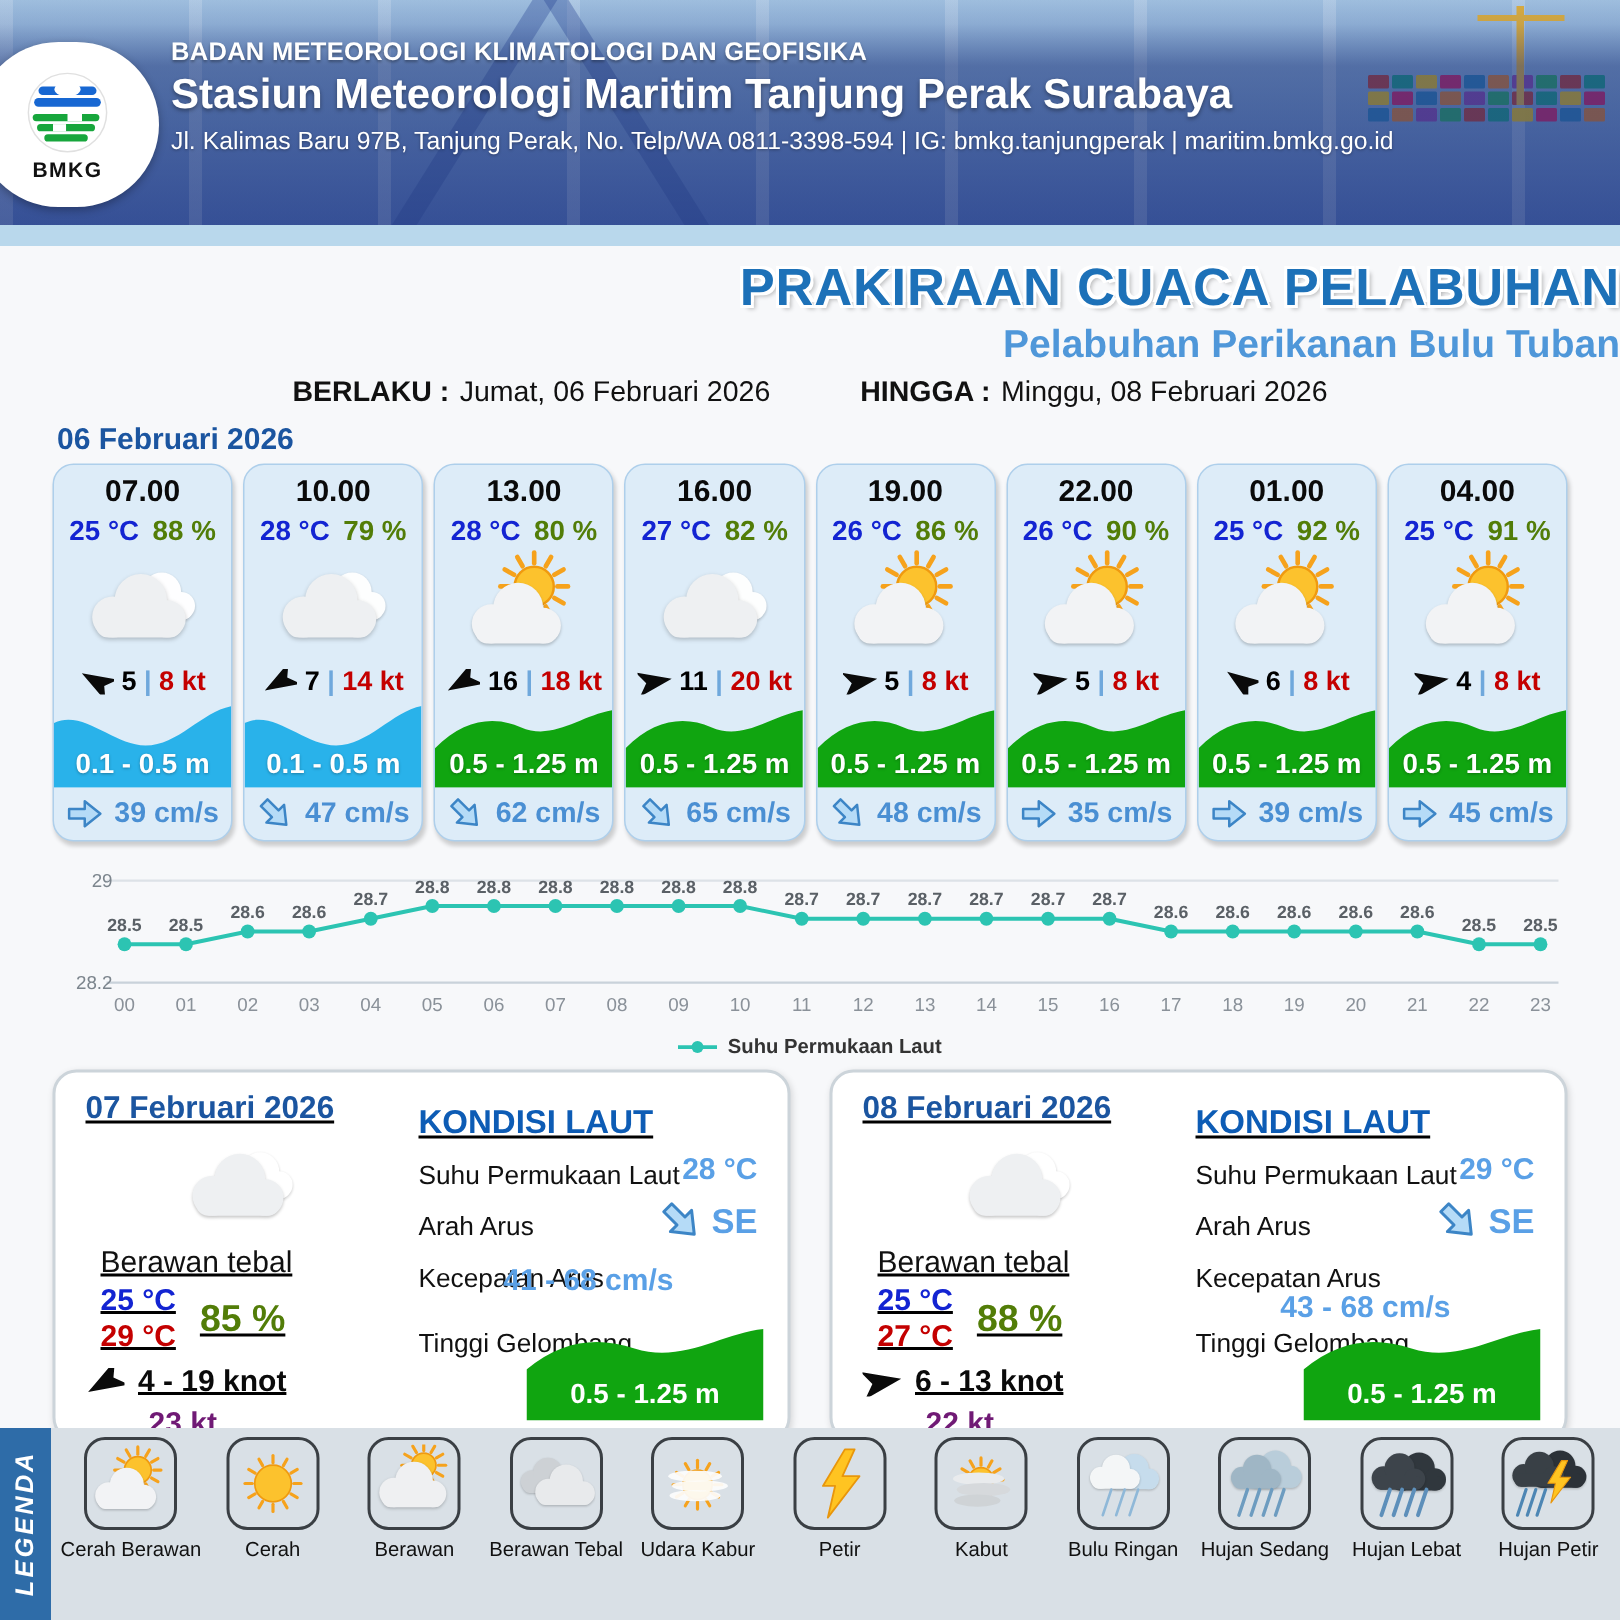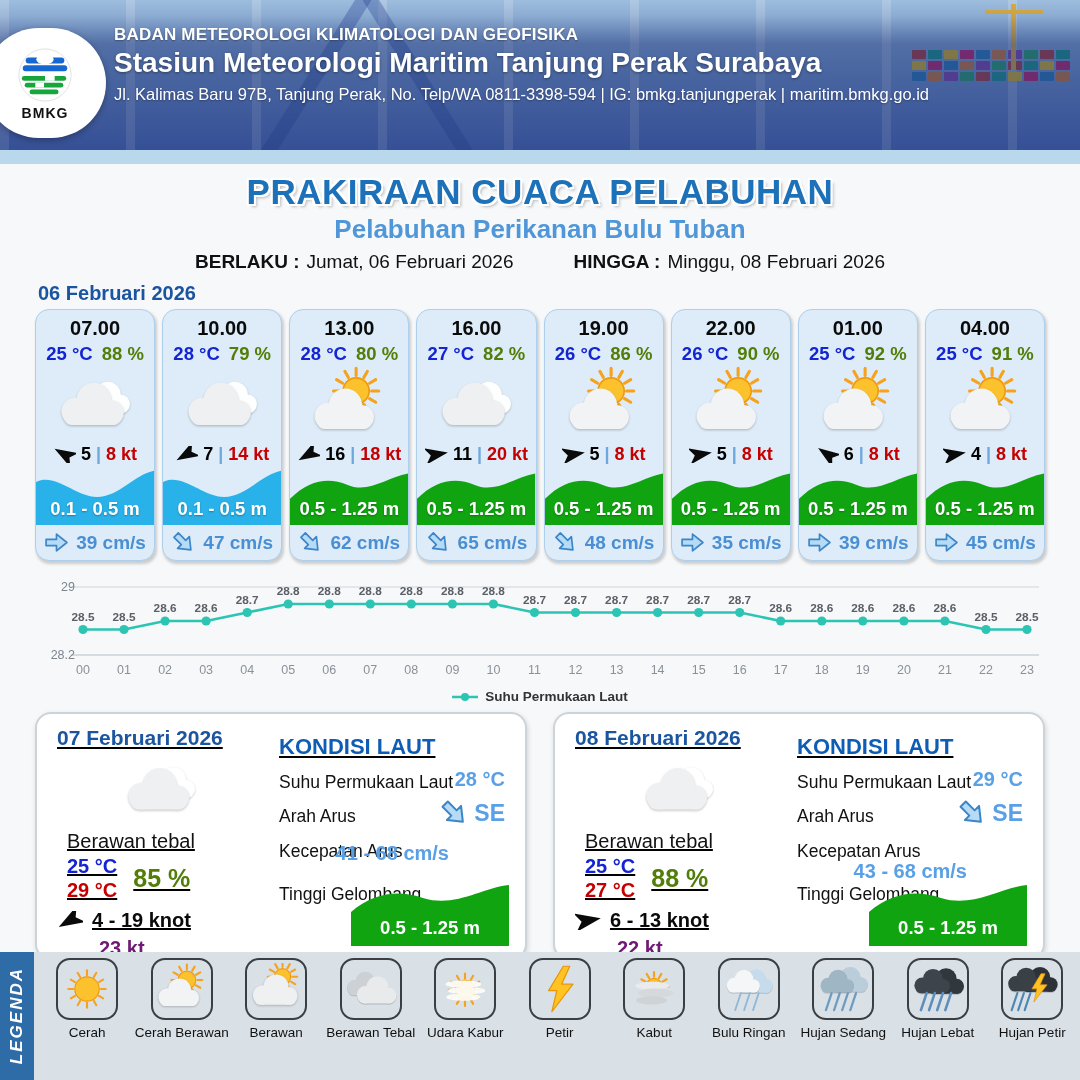--- a/index.html
+++ b/index.html
@@ -23,21 +23,21 @@
   .logo { position:absolute; left:-16px; top:28px; width:122px; height:110px; background:#ffffff; border-radius:56px;
     display:flex; flex-direction:column; align-items:center; justify-content:center; box-shadow:0 2px 6px rgba(0,0,0,.3); z-index:3; }
   .logo-text { font-size:14px; font-weight:bold; color:#111; letter-spacing:1px; margin-top:1px; }
   .header-text { position:absolute; left:114px; top:25px; z-index:3; color:#fff; }
   .ht1 { font-size:17px; font-weight:bold; letter-spacing:.2px; text-shadow:0 1px 2px rgba(0,0,0,.35); }
   .ht2 { font-size:28px; font-weight:bold; margin-top:2px; text-shadow:0 1px 3px rgba(0,0,0,.4); }
   .ht3 { font-size:16.5px; margin-top:6px; text-shadow:0 1px 2px rgba(0,0,0,.35); }
   .header-strip { height:14px; background:#b9d8ec; }
 
   
-  .title-block { text-align:center; margin-top:8px; }
+  .title-block { text-align:right; margin-top:8px; }
   .title-main { font-size:35px; font-weight:bold; letter-spacing:.5px; color:#1d71b8;
     text-shadow:2px 2px 0 #fff,-2px 2px 0 #fff,2px -2px 0 #fff,-2px -2px 0 #fff, 3px 3px 3px rgba(0,0,0,.25); }
   .title-sub { font-size:26px; font-weight:bold; color:#4f97d9; margin-top:2px; }
   .validity { display:flex; justify-content:center; gap:60px; font-size:19px; color:#111; margin-top:6px; }
   .validity b { font-weight:bold; margin-right:7px; }
 
   
   .date-label { margin:9px 0 4px 38px; font-size:20px; font-weight:bold; color:#1b55a0; }
   #cards-row { display:flex; gap:7px; margin:0 35px; height:252px; }
   .fcard { flex:1; background:#ddecf8; border:1.5px solid #aecfeb; border-radius:14px; overflow:hidden;
@@ -841,40 +841,20 @@
   </div>
 
   <div class="footer">
     <div class="leg-bar">
         <span>LEGENDA</span>
       </div>
     <div class="leg-items" id="legend-row">
         <div class="leg-item">
           <div class="leg-box">
             <svg width="52" height="52" viewBox="0 0 64 64">
-              <line x1="49.0" y1="32.0" x2="55.0" y2="32.0" stroke="#f6a21c" stroke-width="2.6" stroke-linecap="round"></line>
-              <line x1="46.7" y1="40.5" x2="51.9" y2="43.5" stroke="#f6a21c" stroke-width="2.6" stroke-linecap="round"></line>
-              <line x1="40.5" y1="46.7" x2="43.5" y2="51.9" stroke="#f6a21c" stroke-width="2.6" stroke-linecap="round"></line>
-              <line x1="32.0" y1="49.0" x2="32.0" y2="55.0" stroke="#f6a21c" stroke-width="2.6" stroke-linecap="round"></line>
-              <line x1="23.5" y1="46.7" x2="20.5" y2="51.9" stroke="#f6a21c" stroke-width="2.6" stroke-linecap="round"></line>
-              <line x1="17.3" y1="40.5" x2="12.1" y2="43.5" stroke="#f6a21c" stroke-width="2.6" stroke-linecap="round"></line>
-              <line x1="15.0" y1="32.0" x2="9.0" y2="32.0" stroke="#f6a21c" stroke-width="2.6" stroke-linecap="round"></line>
-              <line x1="17.3" y1="23.5" x2="12.1" y2="20.5" stroke="#f6a21c" stroke-width="2.6" stroke-linecap="round"></line>
-              <line x1="23.5" y1="17.3" x2="20.5" y2="12.1" stroke="#f6a21c" stroke-width="2.6" stroke-linecap="round"></line>
-              <line x1="32.0" y1="15.0" x2="32.0" y2="9.0" stroke="#f6a21c" stroke-width="2.6" stroke-linecap="round"></line>
-              <line x1="40.5" y1="17.3" x2="43.5" y2="12.1" stroke="#f6a21c" stroke-width="2.6" stroke-linecap="round"></line>
-              <line x1="46.7" y1="23.5" x2="51.9" y2="20.5" stroke="#f6a21c" stroke-width="2.6" stroke-linecap="round"></line>
-              <circle cx="32" cy="32" r="15" fill="#fcc22d" stroke="#f09a0f" stroke-width="1.4"></circle>
-            </svg>
-          </div>
-          <div class="leg-label">Cerah</div>
-        </div>
-        <div class="leg-item">
-          <div class="leg-box">
-            <svg width="52" height="52" viewBox="0 0 64 64">
               <line x1="51.0" y1="21.0" x2="57.0" y2="21.0" stroke="#f6a21c" stroke-width="2.6" stroke-linecap="round"></line>
               <line x1="49.3" y1="27.5" x2="54.5" y2="30.5" stroke="#f6a21c" stroke-width="2.6" stroke-linecap="round"></line>
               <line x1="44.5" y1="32.3" x2="47.5" y2="37.5" stroke="#f6a21c" stroke-width="2.6" stroke-linecap="round"></line>
               <line x1="38.0" y1="34.0" x2="38.0" y2="40.0" stroke="#f6a21c" stroke-width="2.6" stroke-linecap="round"></line>
               <line x1="31.5" y1="32.3" x2="28.5" y2="37.5" stroke="#f6a21c" stroke-width="2.6" stroke-linecap="round"></line>
               <line x1="26.7" y1="27.5" x2="21.5" y2="30.5" stroke="#f6a21c" stroke-width="2.6" stroke-linecap="round"></line>
               <line x1="25.0" y1="21.0" x2="19.0" y2="21.0" stroke="#f6a21c" stroke-width="2.6" stroke-linecap="round"></line>
               <line x1="26.7" y1="14.5" x2="21.5" y2="11.5" stroke="#f6a21c" stroke-width="2.6" stroke-linecap="round"></line>
               <line x1="31.5" y1="9.7" x2="28.5" y2="4.5" stroke="#f6a21c" stroke-width="2.6" stroke-linecap="round"></line>
               <line x1="38.0" y1="8.0" x2="38.0" y2="2.0" stroke="#f6a21c" stroke-width="2.6" stroke-linecap="round"></line>
@@ -883,20 +863,40 @@
               <circle cx="38" cy="21" r="11" fill="#fcc22d" stroke="#f09a0f" stroke-width="1.4"></circle>
               <g transform="translate(28,38) scale(1)" opacity="1" style="filter:drop-shadow(0 1px 1px rgba(0,0,0,.22))">
                 <circle cx="-14" cy="4" r="11" fill="#f2f3f5"></circle>
                 <circle cx="1" cy="-5" r="14" fill="#f2f3f5"></circle>
                 <circle cx="15" cy="5" r="10" fill="#f2f3f5"></circle>
                 <rect x="-23" y="2" width="46" height="13" rx="6.5" fill="#f2f3f5"></rect>
               </g>
             </svg>
           </div>
           <div class="leg-label">Cerah Berawan</div>
+        </div>
+        <div class="leg-item">
+          <div class="leg-box">
+            <svg width="52" height="52" viewBox="0 0 64 64">
+              <line x1="49.0" y1="32.0" x2="55.0" y2="32.0" stroke="#f6a21c" stroke-width="2.6" stroke-linecap="round"></line>
+              <line x1="46.7" y1="40.5" x2="51.9" y2="43.5" stroke="#f6a21c" stroke-width="2.6" stroke-linecap="round"></line>
+              <line x1="40.5" y1="46.7" x2="43.5" y2="51.9" stroke="#f6a21c" stroke-width="2.6" stroke-linecap="round"></line>
+              <line x1="32.0" y1="49.0" x2="32.0" y2="55.0" stroke="#f6a21c" stroke-width="2.6" stroke-linecap="round"></line>
+              <line x1="23.5" y1="46.7" x2="20.5" y2="51.9" stroke="#f6a21c" stroke-width="2.6" stroke-linecap="round"></line>
+              <line x1="17.3" y1="40.5" x2="12.1" y2="43.5" stroke="#f6a21c" stroke-width="2.6" stroke-linecap="round"></line>
+              <line x1="15.0" y1="32.0" x2="9.0" y2="32.0" stroke="#f6a21c" stroke-width="2.6" stroke-linecap="round"></line>
+              <line x1="17.3" y1="23.5" x2="12.1" y2="20.5" stroke="#f6a21c" stroke-width="2.6" stroke-linecap="round"></line>
+              <line x1="23.5" y1="17.3" x2="20.5" y2="12.1" stroke="#f6a21c" stroke-width="2.6" stroke-linecap="round"></line>
+              <line x1="32.0" y1="15.0" x2="32.0" y2="9.0" stroke="#f6a21c" stroke-width="2.6" stroke-linecap="round"></line>
+              <line x1="40.5" y1="17.3" x2="43.5" y2="12.1" stroke="#f6a21c" stroke-width="2.6" stroke-linecap="round"></line>
+              <line x1="46.7" y1="23.5" x2="51.9" y2="20.5" stroke="#f6a21c" stroke-width="2.6" stroke-linecap="round"></line>
+              <circle cx="32" cy="32" r="15" fill="#fcc22d" stroke="#f09a0f" stroke-width="1.4"></circle>
+            </svg>
+          </div>
+          <div class="leg-label">Cerah</div>
         </div>
         <div class="leg-item">
           <div class="leg-box">
             <svg width="52" height="52" viewBox="0 0 64 64">
               <line x1="52.0" y1="17.0" x2="58.0" y2="17.0" stroke="#f6a21c" stroke-width="2.6" stroke-linecap="round"></line>
               <line x1="50.4" y1="23.0" x2="55.6" y2="26.0" stroke="#f6a21c" stroke-width="2.6" stroke-linecap="round"></line>
               <line x1="46.0" y1="27.4" x2="49.0" y2="32.6" stroke="#f6a21c" stroke-width="2.6" stroke-linecap="round"></line>
               <line x1="40.0" y1="29.0" x2="40.0" y2="35.0" stroke="#f6a21c" stroke-width="2.6" stroke-linecap="round"></line>
               <line x1="34.0" y1="27.4" x2="31.0" y2="32.6" stroke="#f6a21c" stroke-width="2.6" stroke-linecap="round"></line>
               <line x1="29.6" y1="23.0" x2="24.4" y2="26.0" stroke="#f6a21c" stroke-width="2.6" stroke-linecap="round"></line>

